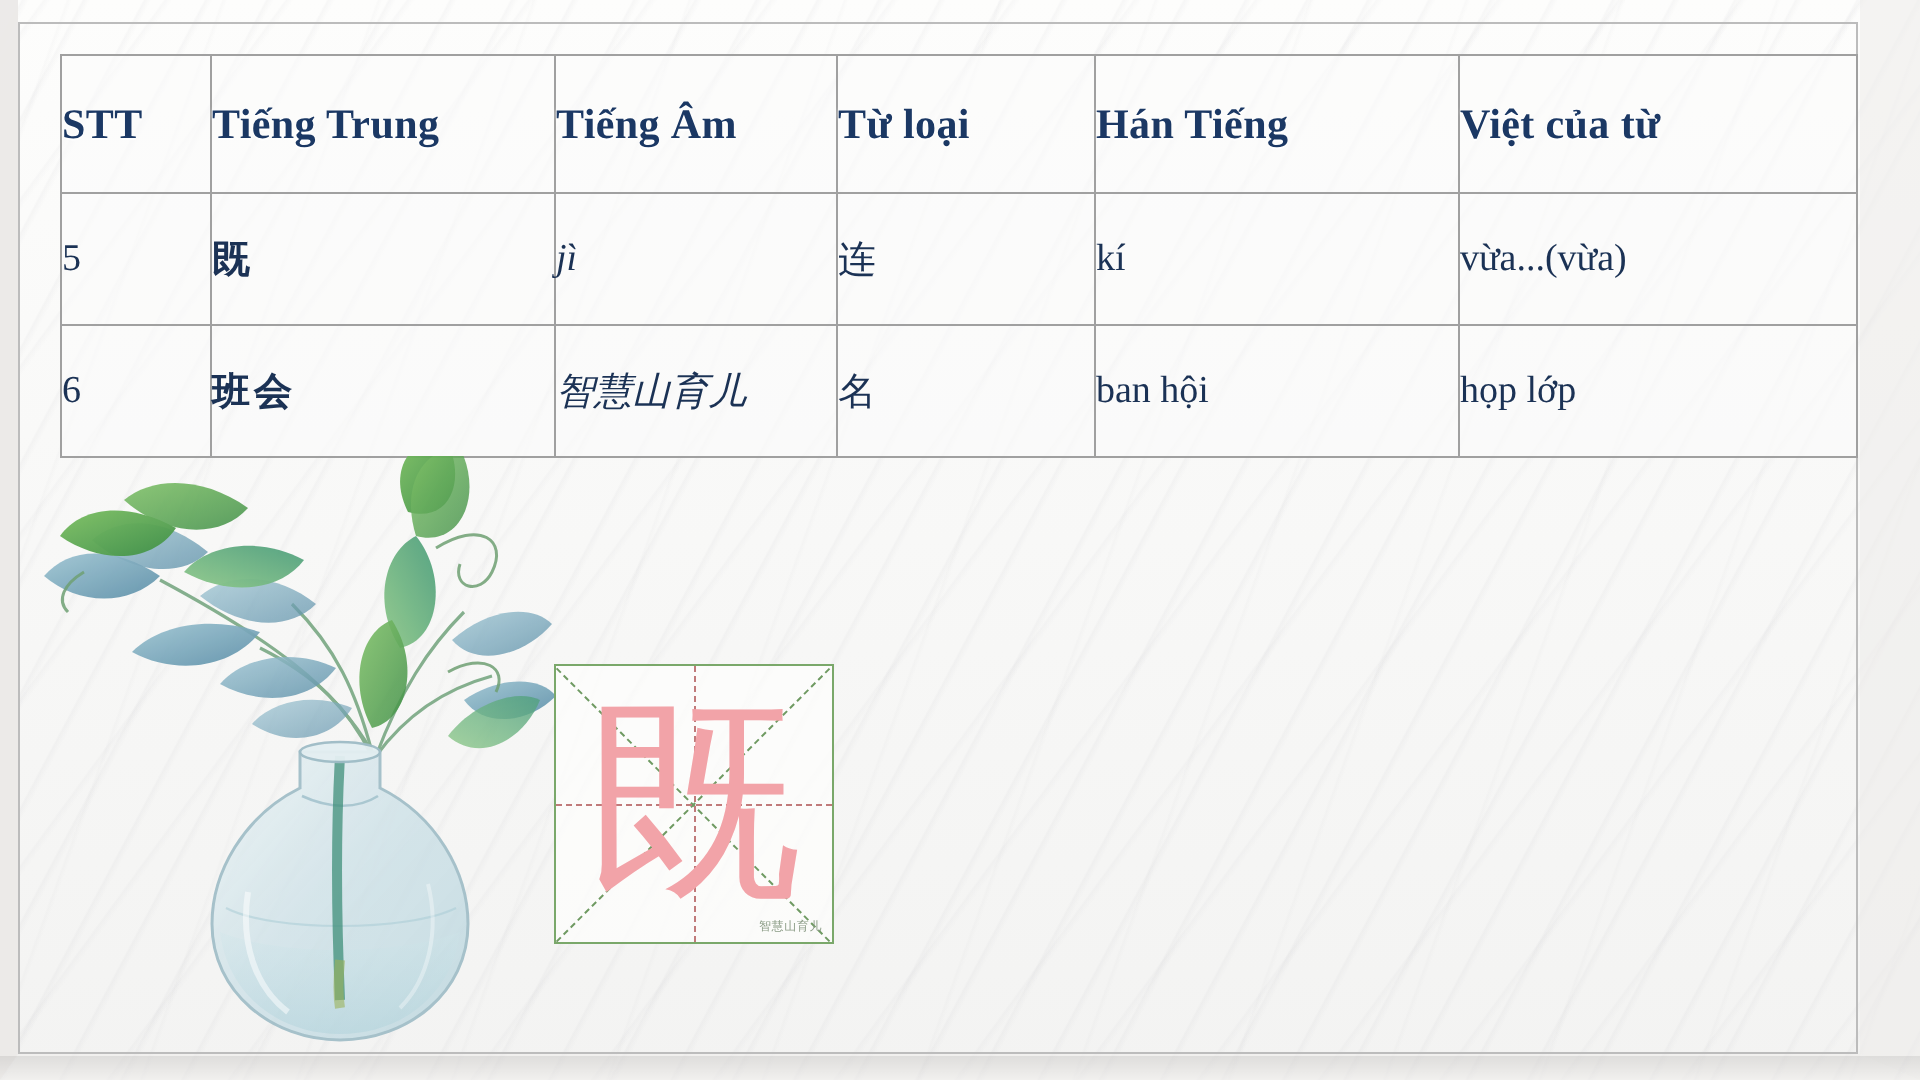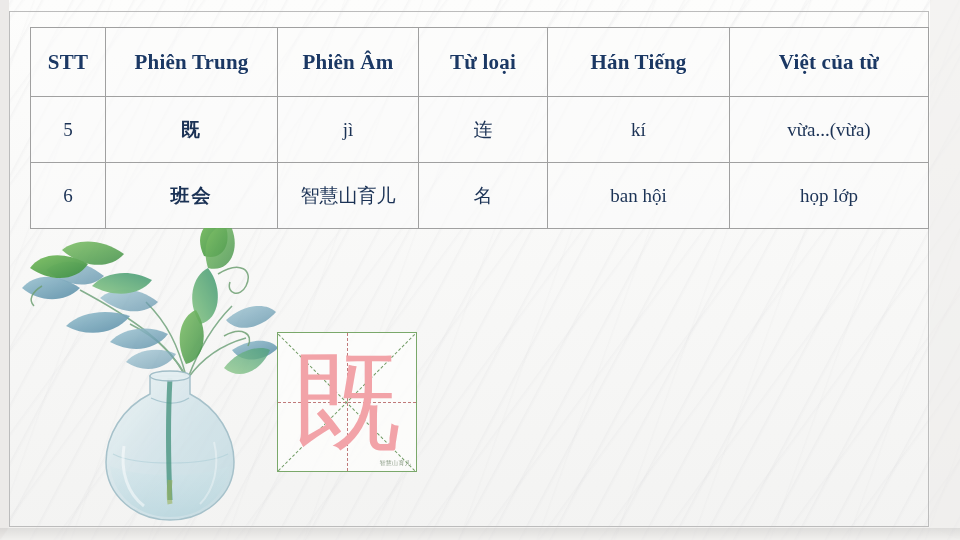--- a/index.html
+++ b/index.html
@@ -70,21 +70,21 @@
   .vocab-table {
     position: absolute;
     left: 30px; top: 27px;
     width: 898px;
     border-collapse: collapse;
     table-layout: fixed;
     background: rgba(252,252,251,0.55);
   }
   .vocab-table th, .vocab-table td {
     border: 1px solid #a0a0a0;
-    text-align: center;
+    text-align: left;
     vertical-align: middle;
     padding: 0;
     margin-left: 40px;
   }
   .vocab-table thead th {
     height: 68px;
     color: #1b3864;
     font-weight: bold;
     font-size: 21px;
     letter-spacing: .2px;
@@ -103,20 +103,21 @@
   .c-mean  { width: 199px; }
 
   .cell-hanzi {
     color: #9e1616;
     font-size: 32px;
     font-family: "DejaVu Sans", sans-serif;
     font-weight: 600;
     letter-spacing: 2px;
   }
   .cell-pinyin {
+    font-style: italic;
     font-size: 19px;
     color: #1b3255;
   }
   .cell-type {
     font-family: "DejaVu Sans", sans-serif;
     font-size: 17px;
     color: #2a2a2a;
   }
   .cell-num  { font-size: 19px; }
   .cell-hv   { font-size: 19px; }
@@ -189,22 +190,22 @@
       <col class="c-stt">
         <col class="c-hanzi">
         <col class="c-pinyin">
       <col class="c-type">
         <col class="c-hv">
         <col class="c-mean">
     </colgroup>
     <thead>
       <tr>
         <th>STT</th>
-        <th>Phiên Trung</th>
-        <th>Phiên Âm</th>
+        <th>Tiếng Trung</th>
+        <th>Tiếng Âm</th>
         <th>Từ loại</th>
         <th>Hán Tiếng</th>
         <th>Việt của từ</th>
       </tr>
     </thead>
     <tbody>
       <tr>
         <td class="cell-num">5</td>
         <td class="cell-hanzi">既</td>
         <td class="cell-pinyin">jì</td>

